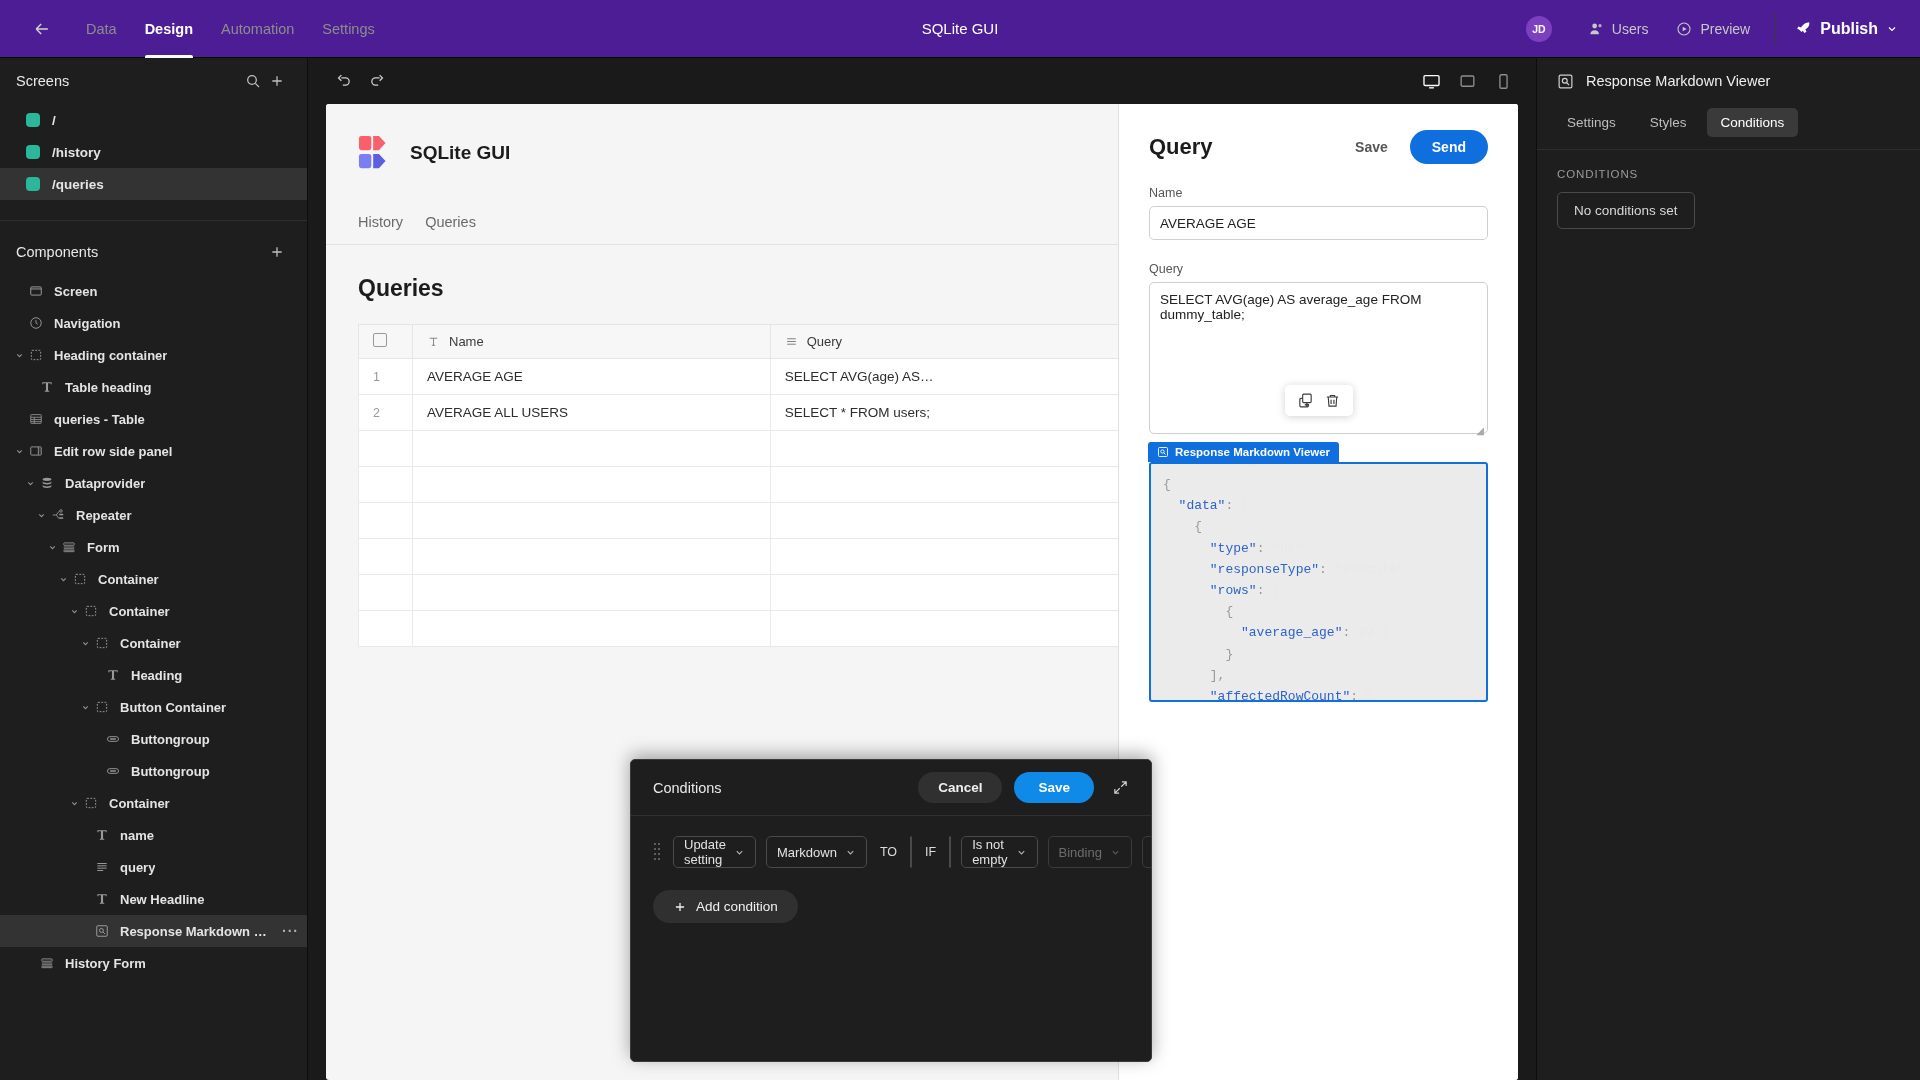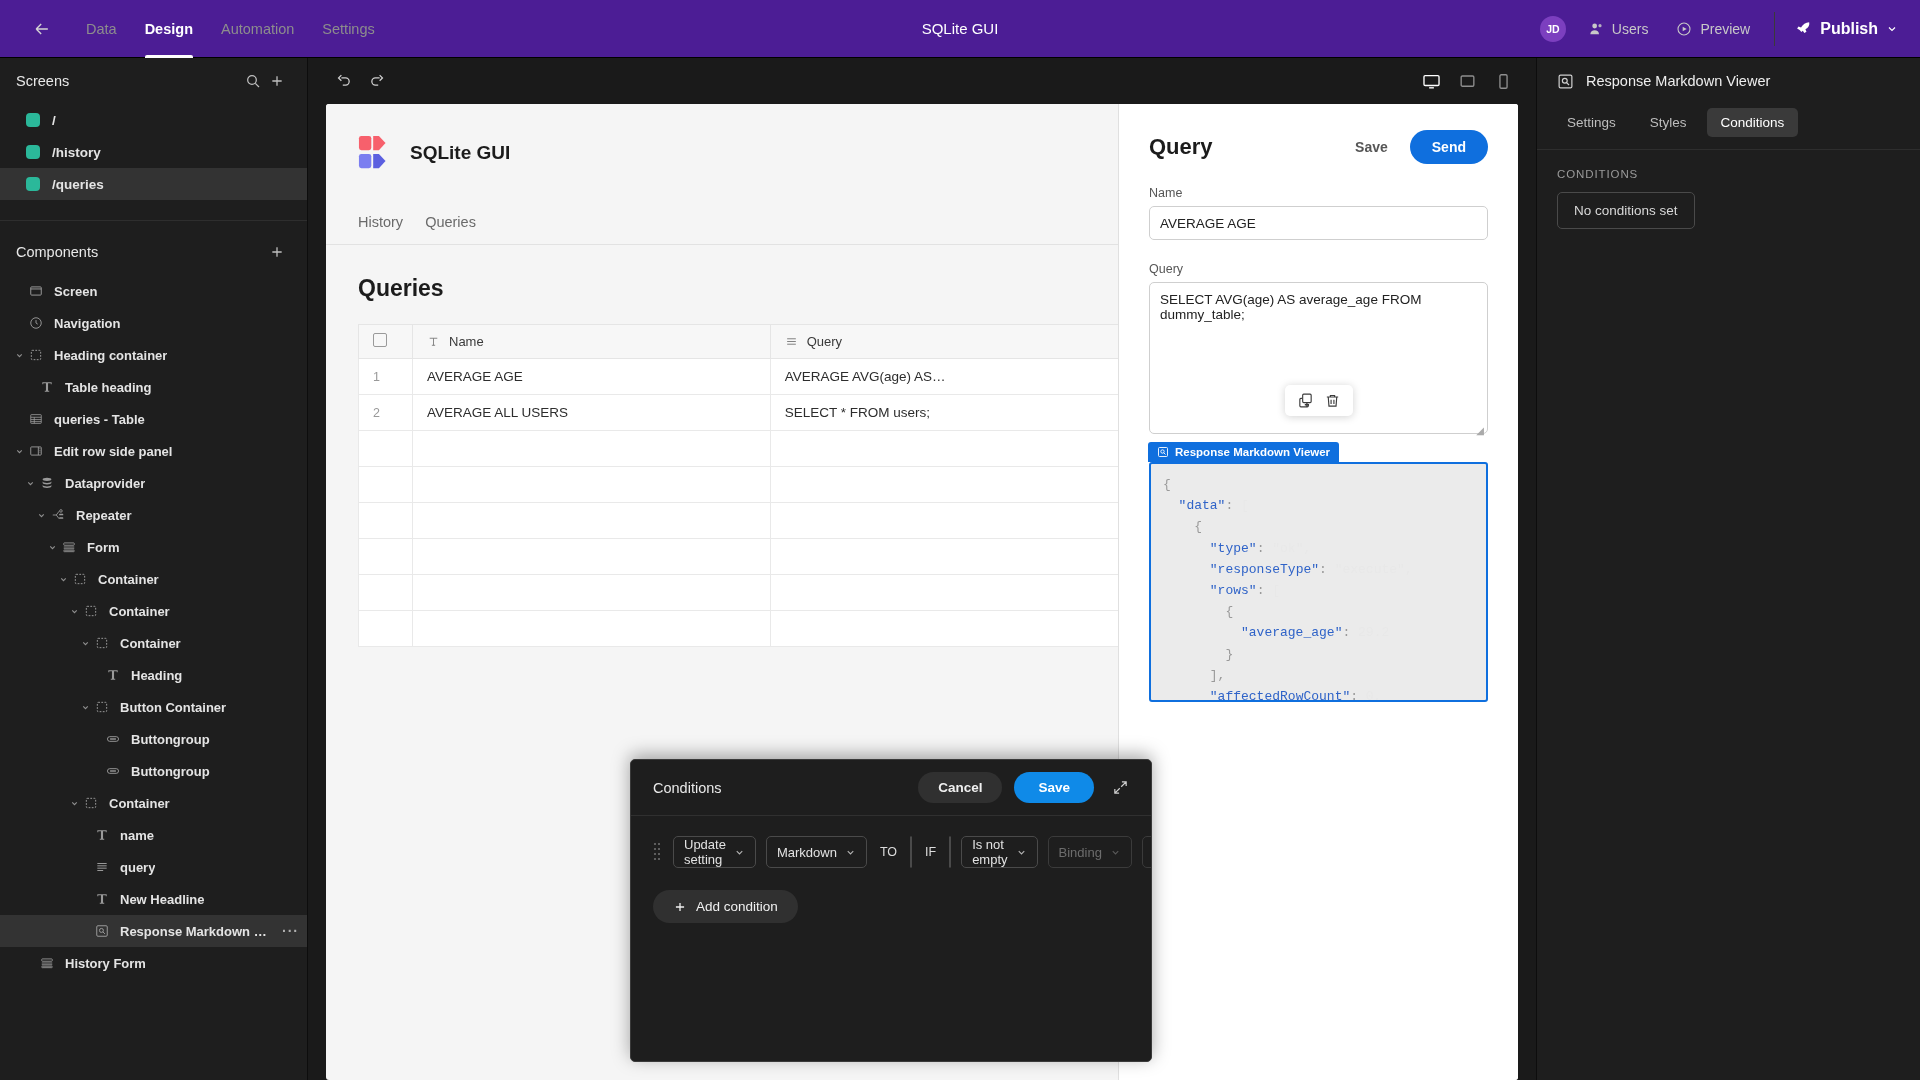--- a/index.html
+++ b/index.html
@@ -39,21 +39,21 @@
     position: absolute; left: 0; right: 0; text-align: center;
     font-size: 15px; color: #fff; font-weight: normal; pointer-events: none;
   }
   .topbar-right {
     margin-left: auto; display: flex; align-items: center; height: 58px; padding-right: 22px;
   }
   .avatar {
     width: 26px; height: 26px; border-radius: 50%;
     background: #7c3fbf; color: #fff; font-size: 10.5px; font-weight: bold;
     display: flex; align-items: center; justify-content: center;
-    margin-right: 8px; cursor: pointer;
+    margin-right: 22px; cursor: pointer;
   }
   .top-action {
     display: flex; align-items: center; gap: 8px;
     font-size: 14px; color: #c8c8c8; cursor: pointer; padding: 0 14px; height: 58px;
   }
   .top-divider { width: 1px; height: 34px; background: #3a3a3a; margin: 0 10px; }
   .publish {
     display: flex; align-items: center; gap: 8px; color: #fff;
     font-size: 16px; font-weight: bold; cursor: pointer; padding-left: 10px;
   }
@@ -756,21 +756,21 @@
                       </span>
                       <span>Response</span>
                     </span>
                   </th>
                 </tr>
               </thead>
               <tbody id="table-body">
                   <tr>
                     <td>1</td>
                     <td>AVERAGE AGE</td>
-                    <td>AVERAGE AVG(age) AS…</td>
+                    <td>SELECT AVG(age) AS…</td>
                     <td>{ "data": [ { "type": "ok",…</td>
                   </tr>
                   <tr>
                     <td>2</td>
                     <td>AVERAGE ALL USERS</td>
                     <td>SELECT * FROM users;</td>
                     <td>{ "data": [ { "type": "ok",…</td>
                   </tr>
                   <tr class="empty">
                     <td></td>

